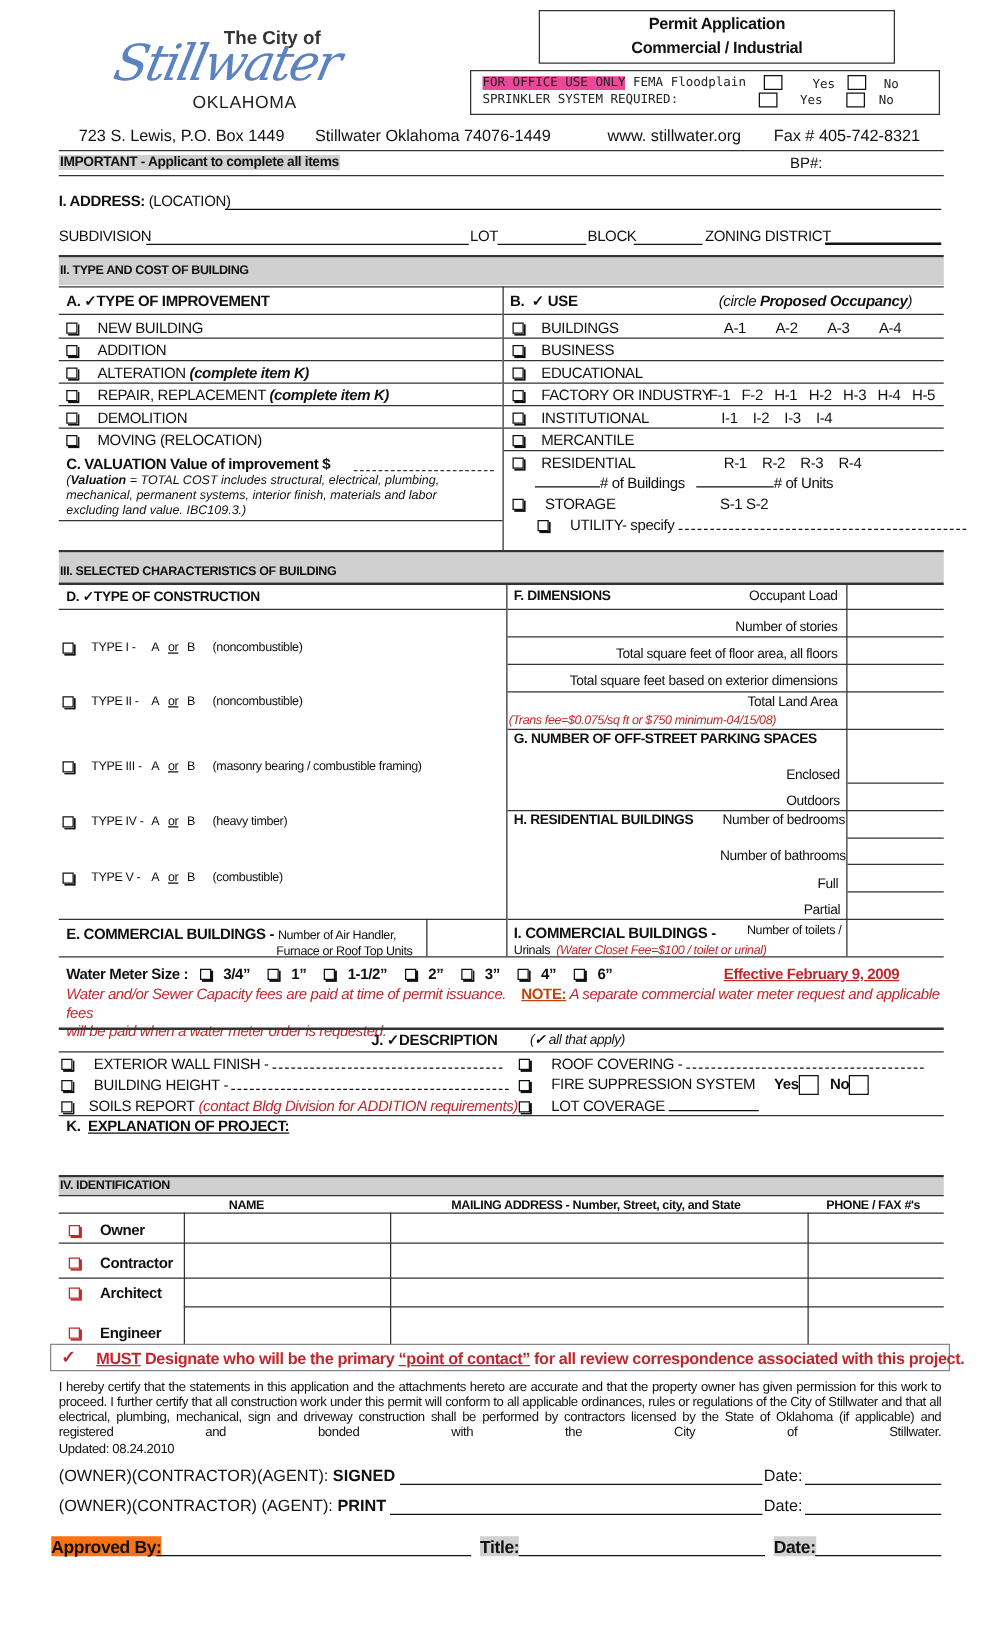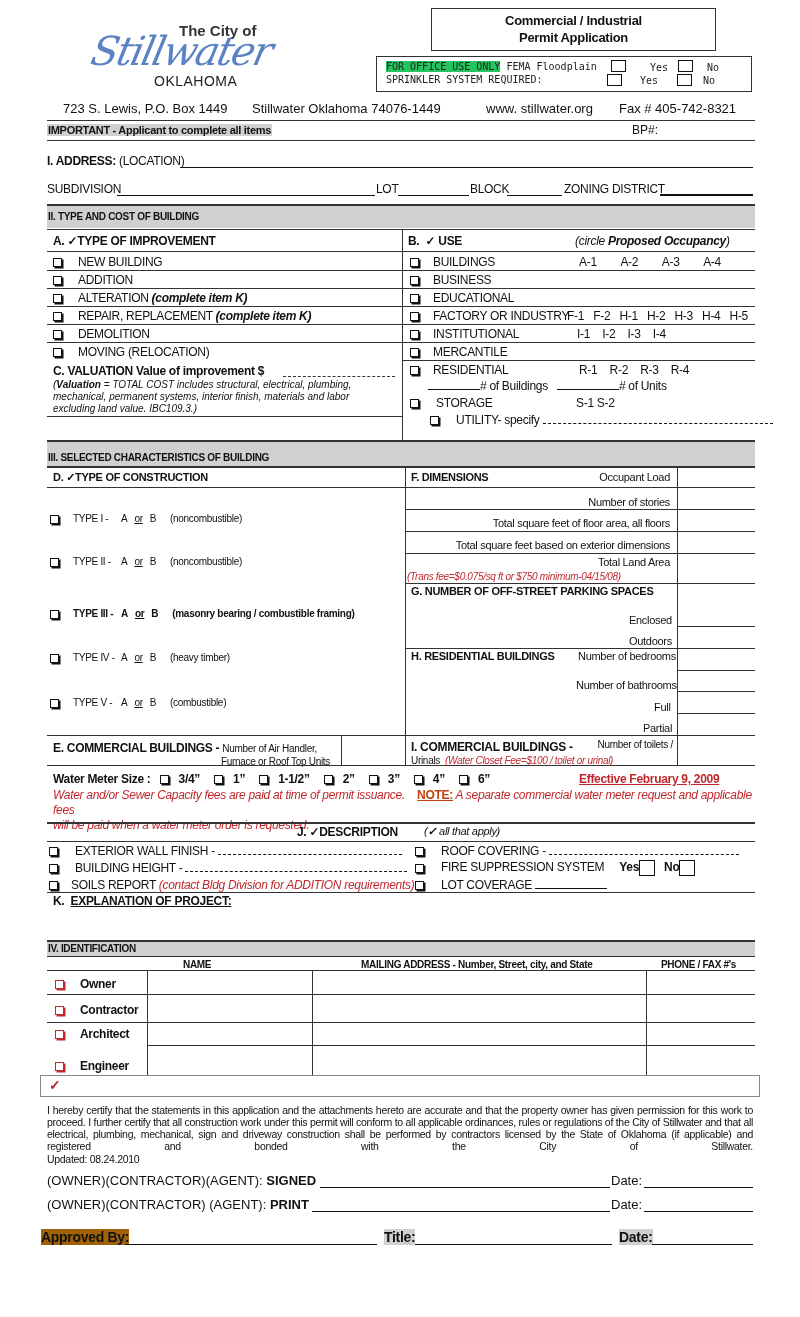--- a/index.html
+++ b/index.html
@@ -25,27 +25,27 @@
 </head>
 <body>
 
 <div class="abs" style="left:92px;top:20px;width:170px;height:75px;">
   <div class="abs b" style="left:87px;top:2px;font-size:15px;color:#333;">The City of</div>
   <div class="abs i" style="left:0;top:8px;font-family:'DejaVu Serif',serif;font-size:40px;color:#5b82c2;letter-spacing:-2px;transform:skewX(-12deg);">Stillwater</div>
   <div class="abs" style="left:62px;top:53px;font-size:14px;color:#222;letter-spacing:0.5px;">OKLAHOMA</div>
 </div>
 
 <div class="abs" style="left:431px;top:8px;width:285px;height:43px;border:1px solid #333;text-align:center;">
+  <div class="b cond t13" style="margin-top:2px;">Permit Application</div>
   <div class="b cond t13" style="margin-top:4px;">Commercial / Industrial</div>
-  <div class="b cond t13" style="margin-top:2px;">Permit Application</div>
 </div>
 
 <div class="abs" style="left:376px;top:56px;width:376px;height:36px;border:1px solid #333;font-family:'DejaVu Sans Mono',monospace;font-size:10px;color:#222;">
   <div class="abs" style="left:9px;top:4px;white-space:nowrap;">
-    <span style="background:#22c55e;">FOR OFFICE USE ONLY</span>
+    <span style="background:#ec4899;">FOR OFFICE USE ONLY</span>
     <span>FEMA Floodplain</span>
   </div>
   <span class="abs box sm" style="left:234px;top:3px;"></span>
   <span class="abs" style="left:273px;top:5px;">Yes</span>
   <span class="abs box sm" style="left:301px;top:3px;"></span>
   <span class="abs" style="left:330px;top:5px;">No</span>
   <div class="abs" style="left:9px;top:17px;">SPRINKLER SYSTEM REQUIRED:</div>
   <span class="abs box sm" style="left:230px;top:17px;"></span>
   <span class="abs" style="left:263px;top:18px;">Yes</span>
   <span class="abs box sm" style="left:300px;top:17px;"></span>
@@ -168,21 +168,21 @@
 
 <div class="abs b cond t11" style="left:53px;top:471px;">
   <span>D.</span>
   <span>✓</span><span>TYPE OF CONSTRUCTION</span>
 </div>
 <div class="row-line" style="top:487px;width:358px;"></div>
 
 <div id="construction-types">
     <div class="abs cond t10" style="left: 50px; top: 513px; white-space: nowrap;"><span class="cb"></span><span style="margin-left: 10px; display: inline-block; width: 48px;">TYPE I -</span><span>A</span><span class="u" style="margin: 0px 7px;">or</span><span style="margin-right: 14px;">B</span><span>(noncombustible)</span></div>
     <div class="abs cond t10" style="left: 50px; top: 556px; white-space: nowrap;"><span class="cb"></span><span style="margin-left: 10px; display: inline-block; width: 48px;">TYPE II -</span><span>A</span><span class="u" style="margin: 0px 7px;">or</span><span style="margin-right: 14px;">B</span><span>(noncombustible)</span></div>
-    <div class="abs cond t10" style="left: 50px; top: 608px; white-space: nowrap; font-weight: bold;"><span class="cb"></span><span style="margin-left: 10px; display: inline-block; width: 48px;">TYPE III -</span><span>A</span><span class="u" style="margin: 0px 7px;">or</span><span style="margin-right: 14px;">B</span><span>(masonry bearing / combustible framing)</span></div>
+    <div class="abs cond t10" style="left: 50px; top: 608px; white-space: nowrap;"><span class="cb"></span><span style="margin-left: 10px; display: inline-block; width: 48px;">TYPE III -</span><span>A</span><span class="u" style="margin: 0px 7px;">or</span><span style="margin-right: 14px;">B</span><span>(masonry bearing / combustible framing)</span></div>
     <div class="abs cond t10" style="left: 50px; top: 652px; white-space: nowrap;"><span class="cb"></span><span style="margin-left: 10px; display: inline-block; width: 48px;">TYPE IV -</span><span>A</span><span class="u" style="margin: 0px 7px;">or</span><span style="margin-right: 14px;">B</span><span>(heavy timber)</span></div>
     <div class="abs cond t10" style="left: 50px; top: 697px; white-space: nowrap;"><span class="cb"></span><span style="margin-left: 10px; display: inline-block; width: 48px;">TYPE V -</span><span>A</span><span class="u" style="margin: 0px 7px;">or</span><span style="margin-right: 14px;">B</span><span>(combustible)</span></div>
   </div>
 
 <div class="row-line" style="top:735px;width:358px;"></div>
 <div class="abs cond" style="left:53px;top:738px;width:290px;">
   <span class="b t12">E.   COMMERCIAL BUILDINGS - </span><span class="t10">Number of Air Handler,</span>
   <div class="t10" style="text-align:right;padding-right:13px;">Furnace or Roof Top Units</div>
 </div>
 <div class="vline" style="left:341px;top:735px;height:30px;"></div>
@@ -307,20 +307,23 @@
 <div class="hline" style="left:147px;top:1045px;width:608px;"></div>
 <div id="roles">
     <div class="abs b cond t12" style="left: 55px; top: 977px; white-space: nowrap;"><span class="cb redcb"></span><span style="margin-left: 12px;">Owner</span></div>
     <div class="abs b cond t12" style="left: 55px; top: 1003px; white-space: nowrap;"><span class="cb redcb"></span><span style="margin-left: 12px;">Contractor</span></div>
     <div class="abs b cond t12" style="left: 55px; top: 1027px; white-space: nowrap;"><span class="cb redcb"></span><span style="margin-left: 12px;">Architect</span></div>
     <div class="abs b cond t12" style="left: 55px; top: 1059px; white-space: nowrap;"><span class="cb redcb"></span><span style="margin-left: 12px;">Engineer</span></div>
   </div>
 
 <div class="abs" style="left:40px;top:1075px;width:720px;height:22px;border:1px solid #888;">
   <span class="abs red b t14" style="left:8px;top:1px;">✓</span>
+  <div class="abs b cond t13 red" style="left:36px;top:3px;white-space:nowrap;">
+    <span class="u">MUST</span><span> Designate who will be the primary </span><span class="u">“point of contact”</span><span> for all review correspondence associated with this project.</span>
+  </div>
 </div>
 
 <div class="abs cond" style="left:47px;top:1104px;width:706px;font-size:10.5px;line-height:12px;text-align:justify;text-align-last:justify;">
   <span>I hereby certify that the statements in this application and the attachments hereto are accurate and that the property owner has given permission for this work to proceed. I further certify that all construction work under this permit will conform to all applicable ordinances, rules or regulations of the City of Stillwater and that all electrical, plumbing, mechanical, sign and driveway construction shall be performed by contractors licensed by the State of Oklahoma (if applicable) and registered and bonded with the City of Stillwater.</span>
 </div>
 <div class="abs cond" style="left:47px;top:1153px;font-size:10.5px;">Updated:  08.24.2010</div>
 
 <div class="abs t13" style="left:47px;top:1173px;width:706px;height:18px;white-space:nowrap;">
   <span>(OWNER)(CONTRACTOR)(AGENT): </span><span class="b">SIGNED</span>
   <span class="abs" style="left:564px;top:0;">Date:</span>
@@ -328,18 +331,18 @@
 <div class="hline" style="left:320px;top:1187px;width:290px;border-color:#111;"></div>
 <div class="hline" style="left:644px;top:1187px;width:109px;border-color:#111;"></div>
 
 <div class="abs t13" style="left:47px;top:1197px;width:706px;height:18px;white-space:nowrap;">
   <span>(OWNER)(CONTRACTOR) (AGENT): </span><span class="b">PRINT</span>
   <span class="abs" style="left:564px;top:0;">Date:</span>
 </div>
 <div class="hline" style="left:312px;top:1211px;width:298px;border-color:#111;"></div>
 <div class="hline" style="left:644px;top:1211px;width:109px;border-color:#111;"></div>
 
-<div class="abs b cond t14" style="left:41px;top:1229px;background:#a16207;">Approved By:</div>
+<div class="abs b cond t14" style="left:41px;top:1229px;background:#f97316;">Approved By:</div>
 <div class="hline" style="left:125px;top:1244px;width:252px;border-color:#111;"></div>
 <div class="abs b cond t14" style="left:384px;top:1229px;background:#d0d0d0;">Title:</div>
 <div class="hline" style="left:415px;top:1244px;width:197px;border-color:#111;"></div>
 <div class="abs b cond t14" style="left:619px;top:1229px;background:#d0d0d0;">Date:</div>
 <div class="hline" style="left:652px;top:1244px;width:101px;border-color:#111;"></div>
 
 </body></html>

